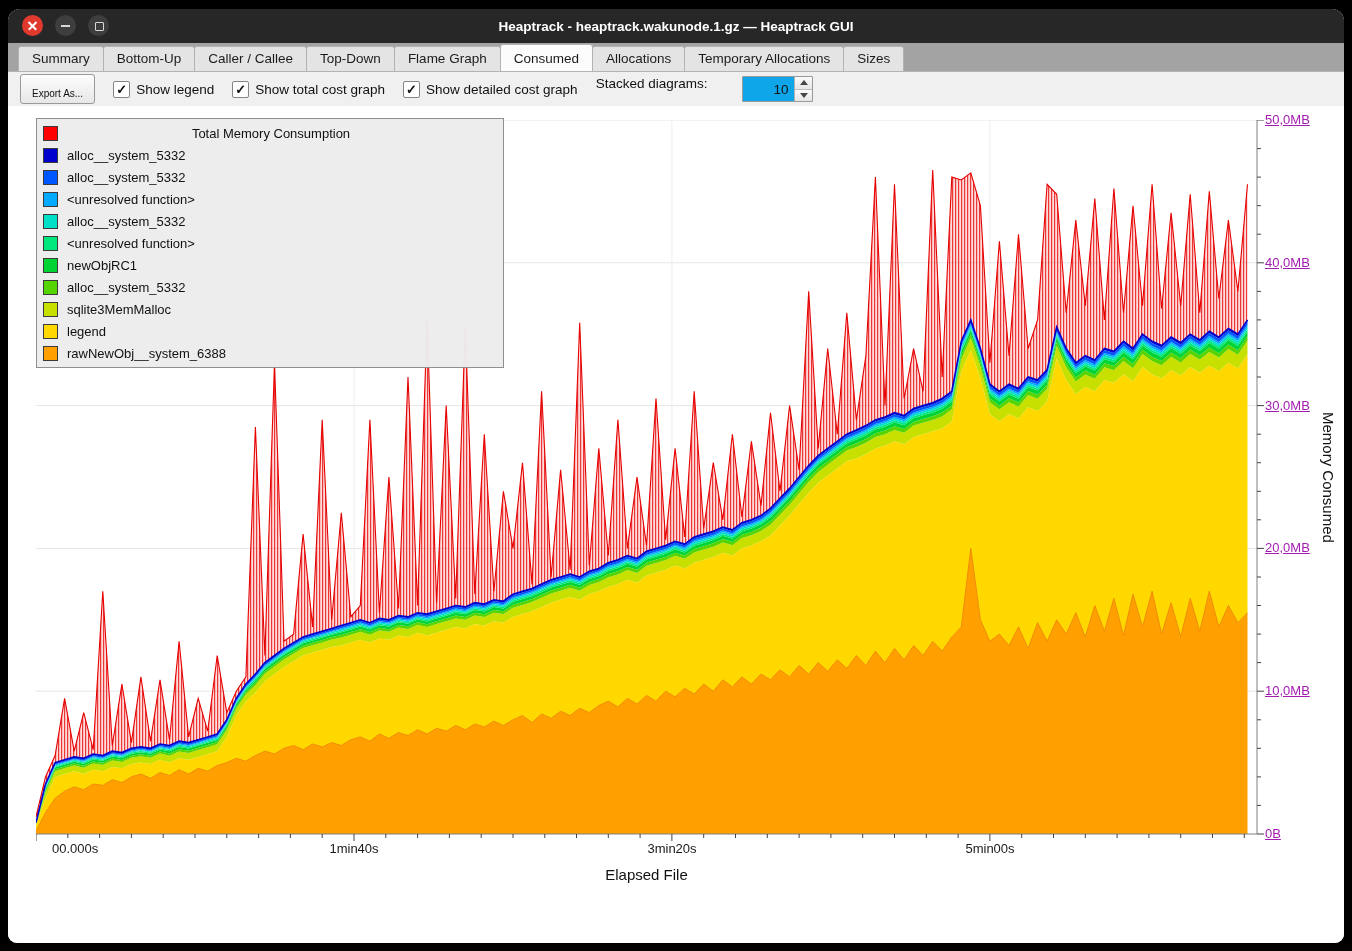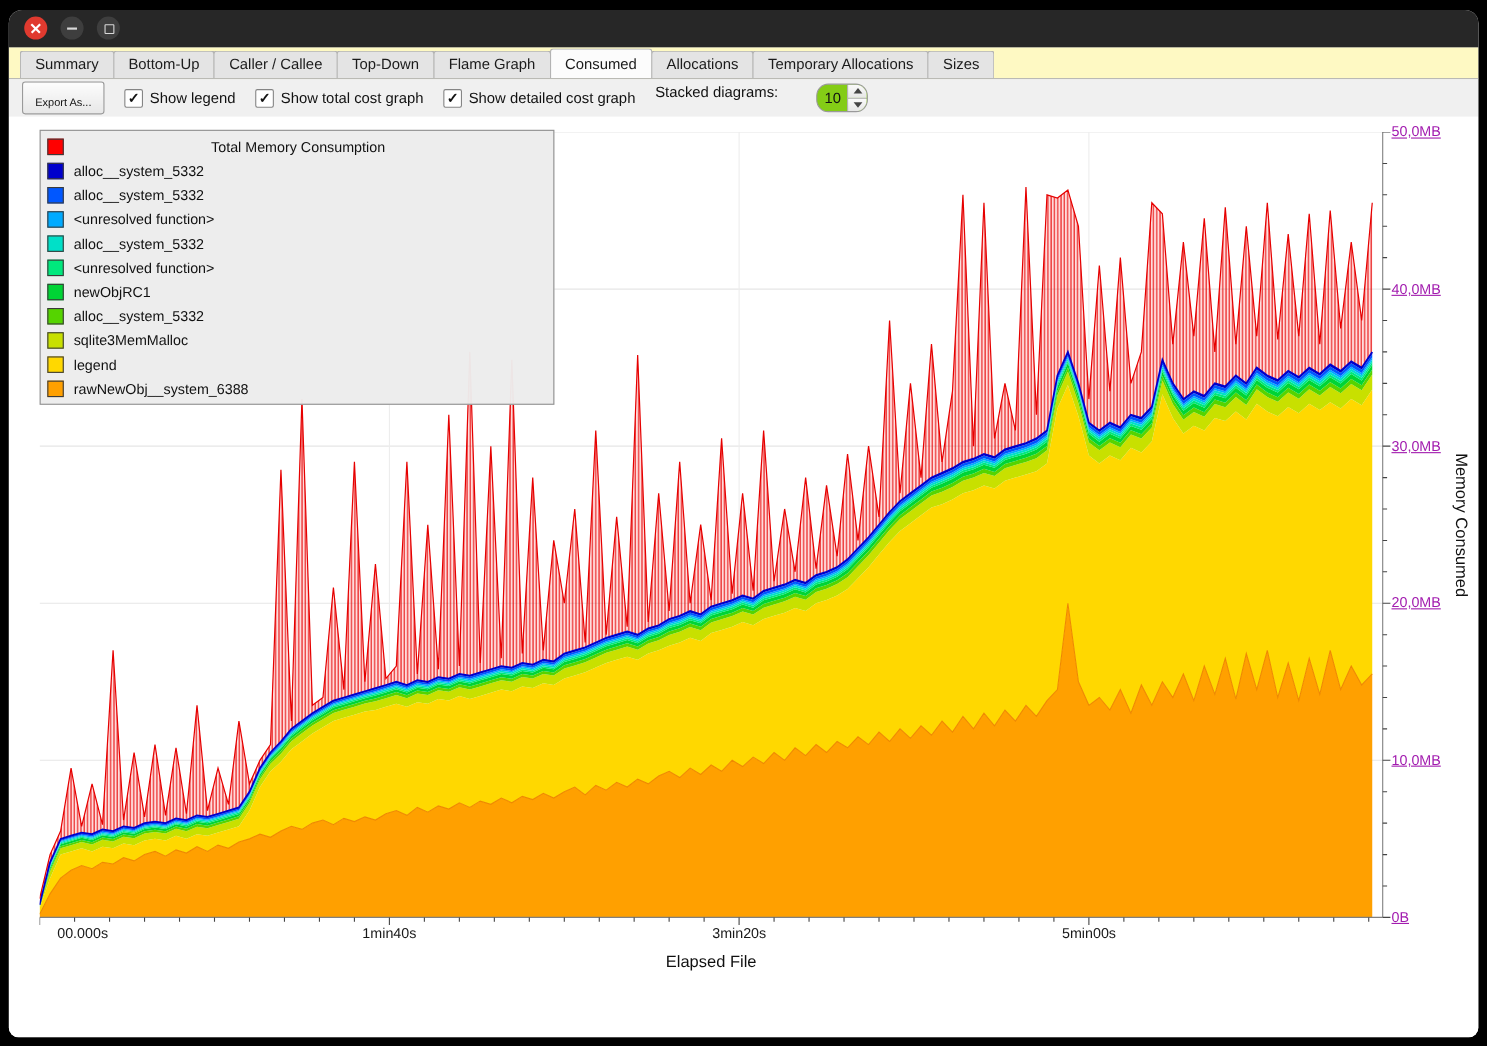--- a/index.html
+++ b/index.html
@@ -18,37 +18,37 @@
   .wc-min,.wc-max{background:#3e3e3e;}
   .wc-min::before{content:"";position:absolute;left:6px;top:10px;width:9px;height:1.6px;background:#d8d8d8;}
   .wc-max::before{content:"";position:absolute;left:6.5px;top:6.5px;width:7px;height:7px;
             border:1.4px solid #d8d8d8;border-radius:1px;}
   
   .menubar{height:26px;background:#272727;display:flex;align-items:center;padding-left:10px;flex:none;
            border-bottom:1px solid #161616;}
   .menu-item{color:#f2f2f2;font-size:13px;padding:3px 10px;border-radius:2px;}
   .menu-item:first-child{text-decoration:none;}
   
-  .tabbar{background:#fef9c3;display:flex;align-items:flex-end;padding:5px 10px 0 10px;height:29px;
+  .tabbar{background:#a3a3a3;display:flex;align-items:flex-end;padding:5px 10px 0 10px;height:29px;
           box-sizing:border-box;border-bottom:1px solid #b3b3b3;flex:none;}
   .tab{font-size:13.5px;color:#1b1b1b;background:#e4e4e4;border:1px solid #b3b3b3;border-bottom:none;
        border-radius:3px 3px 0 0;padding:4px 13px 5px 13px;margin-right:-1px;white-space:nowrap;}
   .tab.active{background:#fcfcfc;padding-top:6px;position:relative;z-index:2;}
   
   .toolbar{background:#f0f0f0;display:flex;align-items:center;gap:18px;padding:5px 12px;height:34px;
            box-sizing:border-box;flex:none;}
   .btn{border:1px solid #9a9a9a;border-radius:3px;background:linear-gradient(#fdfdfd,#e7e7e7);
        padding:13px 11px 4px 11px;font-size:10px;color:#111;}
   .check-group{display:flex;align-items:center;font-size:13.5px;color:#111;}
   .cb{width:15px;height:15px;border:1px solid #858585;border-radius:2px;background:#fff;display:inline-flex;
       align-items:center;justify-content:center;margin-right:6px;flex:none;}
   .cb.on::after{content:"✓";font-size:13px;font-weight:bold;color:#121212;line-height:1;}
   .spin-group{display:flex;align-items:flex-start;font-size:13.5px;color:#111;gap:28px;}
-  .spin{display:flex;border:1px solid #9a9a9a;border-radius:11px;background:#84cc16;height:24px;margin-left:7px;
-        overflow:hidden;}
+  .spin{display:flex;border:1px solid #9a9a9a;border-radius:1px;background:#0ea5e9;height:24px;margin-left:7px;
+        overflow:hidden;padding-left:24px;}
   .spin-val{width:27px;display:flex;align-items:center;justify-content:center;font-size:13.5px;}
   .spin-btns{width:17px;border-left:1px solid #b3b3b3;display:flex;flex-direction:column;}
   .sb{flex:1;display:flex;align-items:center;justify-content:center;background:linear-gradient(#fafafa,#e6e6e6);}
   .sb + .sb{border-top:1px solid #bdbdbd;}
   .sb.up::after{content:"";border-left:4px solid transparent;border-right:4px solid transparent;
         border-bottom:5px solid #454545;}
   .sb.down::after{content:"";border-left:4px solid transparent;border-right:4px solid transparent;
         border-top:5px solid #454545;}
   
   .chart{position:relative;flex:1;background:#fff;}
@@ -72,20 +72,21 @@
 <body>
 
 <div class="window">
 
   <div class="titlebar">
     <div class="controls">
       <div class="wc wc-close"></div>
       <div class="wc wc-min"></div>
       <div class="wc wc-max"></div>
     </div>
+    <span>Heaptrack - heaptrack.wakunode.1.gz — Heaptrack GUI</span>
   </div>
 
 
   <div class="tabbar">
     <span class="tab">Summary</span>
     <span class="tab">Bottom-Up</span>
     <span class="tab">Caller / Callee</span>
     <span class="tab">Top-Down</span>
     <span class="tab">Flame Graph</span>
     <span class="tab active">Consumed</span>

